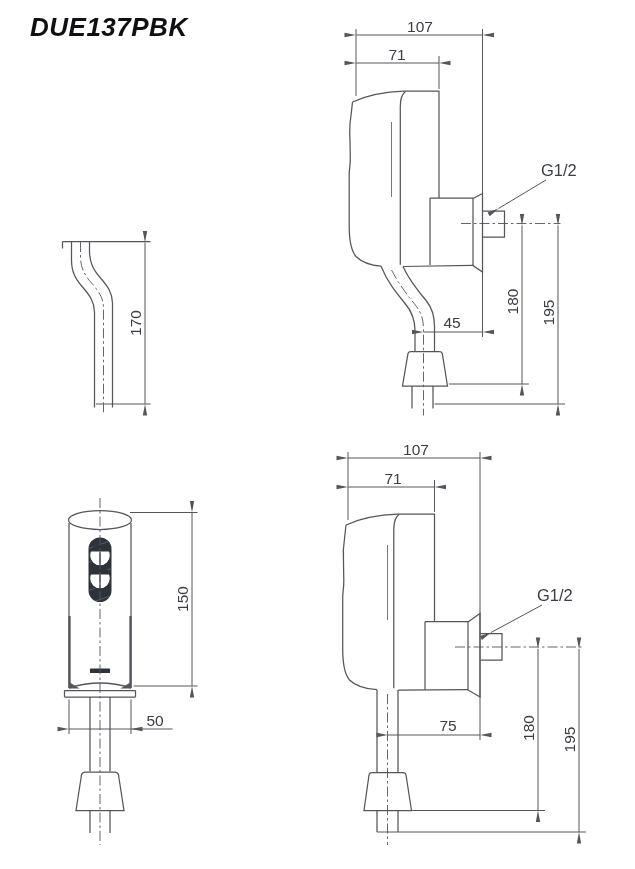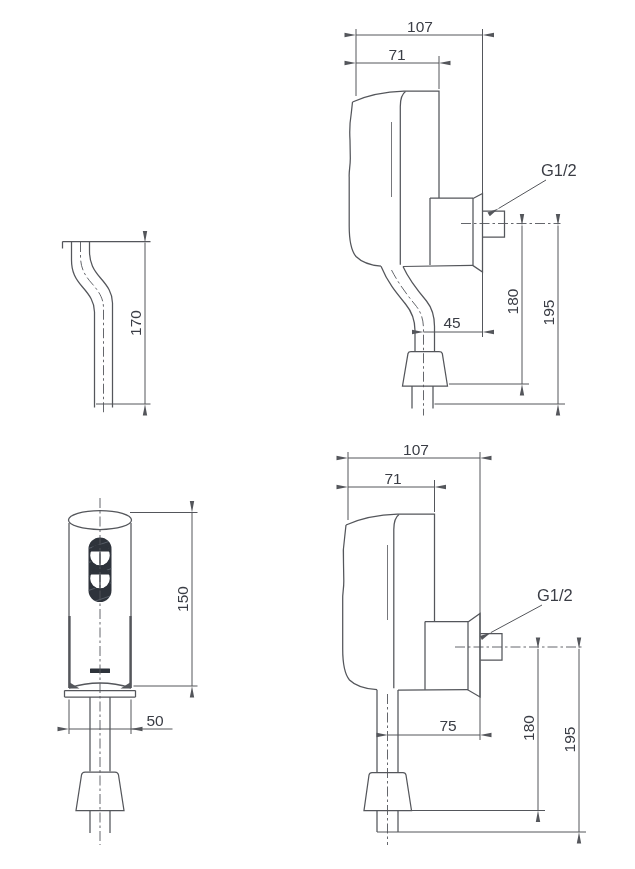--- a/index.html
+++ b/index.html
@@ -17,20 +17,21 @@
   .dark{fill:#2e333b;stroke:none;}
   .wedge{fill:#54565b;stroke:none;}
   .dimtxt{font:15.5px "Liberation Sans",sans-serif;fill:#3a3d45;}
   .thread{font:16.5px "Liberation Sans",sans-serif;fill:#3a3d45;}
   .hatch{stroke:#7a828d;stroke-width:1px;opacity:0.55;fill:none;}
 </style>
 </head>
 <body>
 
 <div id="page">
+  <h1 id="title">DUE137PBK</h1>
 
   <svg id="drawing" width="635" height="869" viewBox="0 0 635 869">
     <defs>
       <marker id="arw" viewBox="0 0 12 6" refX="0.3" refY="3" markerWidth="12" markerHeight="6" orient="auto-start-reverse" markerUnits="userSpaceOnUse">
         <path d="M0.3,3 L11.8,0.8 L11.8,5.2 Z" fill="#54565b"></path>
       </marker>
       <clipPath id="pillclip">
           <rect x="88.5" y="537.5" width="23" height="64.5" rx="11.5"></rect>
         </clipPath>
     </defs>

